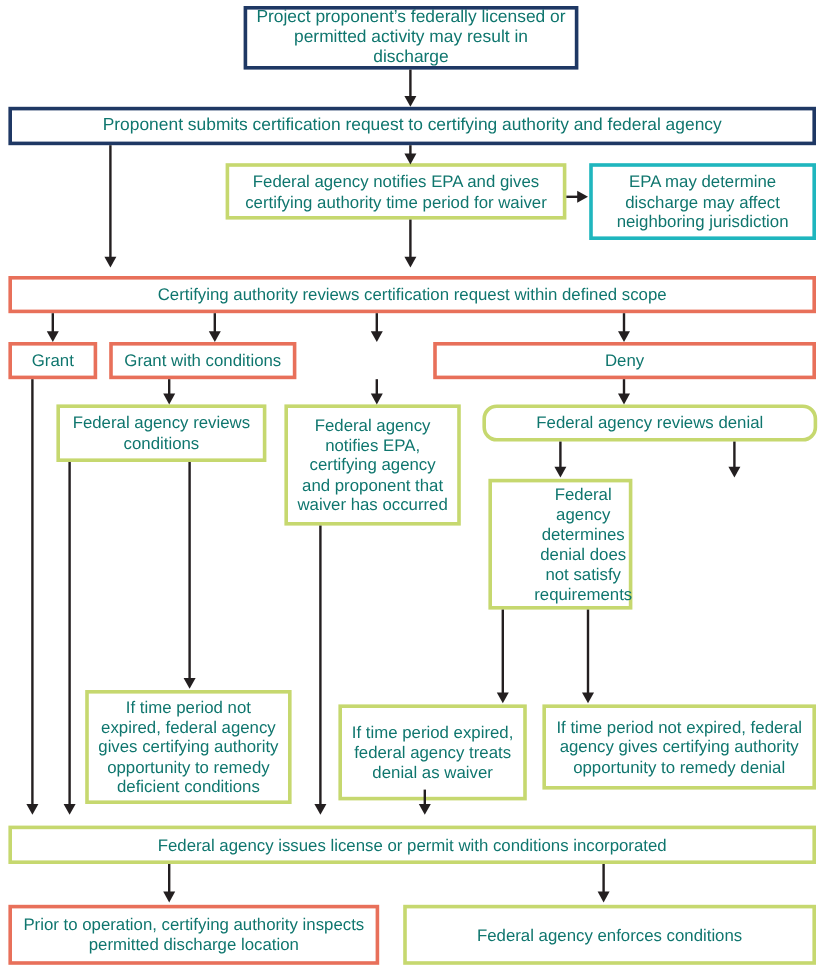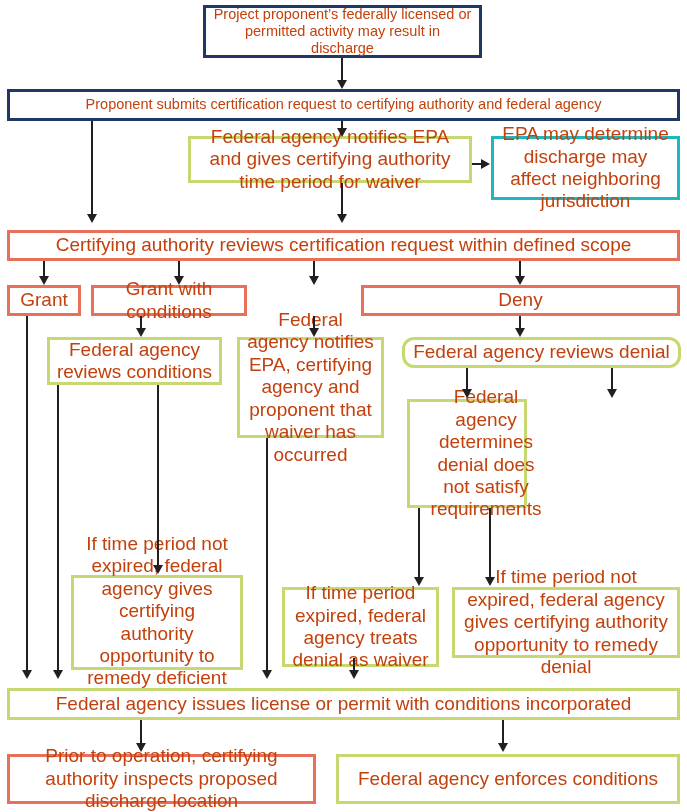--- a/index.html
+++ b/index.html
@@ -16,32 +16,32 @@
   }
   
   .box{
     position:absolute;
     box-sizing:border-box;
     background:#ffffff;
     display:flex;
     align-items:center;
     justify-content:center;
     text-align:center;
-    color:#c2410c;
+    color:#0f766e;
     line-height:1.18;
     padding:3px 6px;
     white-space:pre-line;
   }
   .navy{ border:3px solid #1F3864; }
   .olive{ border:3px solid #C6D86F; }
   .salmon{ border:3px solid #E8705A; }
   .teal{ border:3px solid #1FB6BE; }
 
   .fs15{ font-size:14.5px; }
-  .fs14{ font-size:19px; }
+  .fs14{ font-size:14px; }
 
   
   .vline{
     position:absolute;
     width:2px;
     background:#231F20;
   }
   .hline{
     position:absolute;
     height:2px;
@@ -94,21 +94,21 @@
 
 
   <div class="box olive fs14" style="left:71px;top:575px;width:172px;height:95px;">If time period not expired, federal agency gives certifying authority opportunity to remedy deficient conditions</div>
 
   <div class="box olive fs14" style="left:282px;top:587px;width:157px;height:80px;">If time period expired, federal agency treats denial as waiver</div>
 
   <div class="box olive fs14" style="left:452px;top:587px;width:228px;height:71px;">If time period not expired, federal agency gives certifying authority opportunity to remedy denial</div>
 
   <div class="box olive fs14" style="left:7px;top:688px;width:673px;height:32px;">Federal agency issues license or permit with conditions incorporated</div>
 
-  <div class="box salmon fs14" style="left:7px;top:754px;width:309px;height:50px;">Prior to operation, certifying authority inspects proposed discharge location</div>
+  <div class="box salmon fs14" style="left:7px;top:754px;width:309px;height:50px;">Prior to operation, certifying authority inspects permitted discharge location</div>
 
   <div class="box olive fs14" style="left:336px;top:754px;width:344px;height:50px;">Federal agency enforces conditions</div>
 
   <div class="vline" style="left:341px;top:58px;height:23px;"></div>
   <div class="arrowdown" style="left:337px;top:80px;"></div>
 
   <div class="vline" style="left:341px;top:121px;height:9px;"></div>
   <div class="arrowdown" style="left:337px;top:128px;"></div>
 
   <div class="hline" style="left:472px;top:163px;width:11px;"></div>

